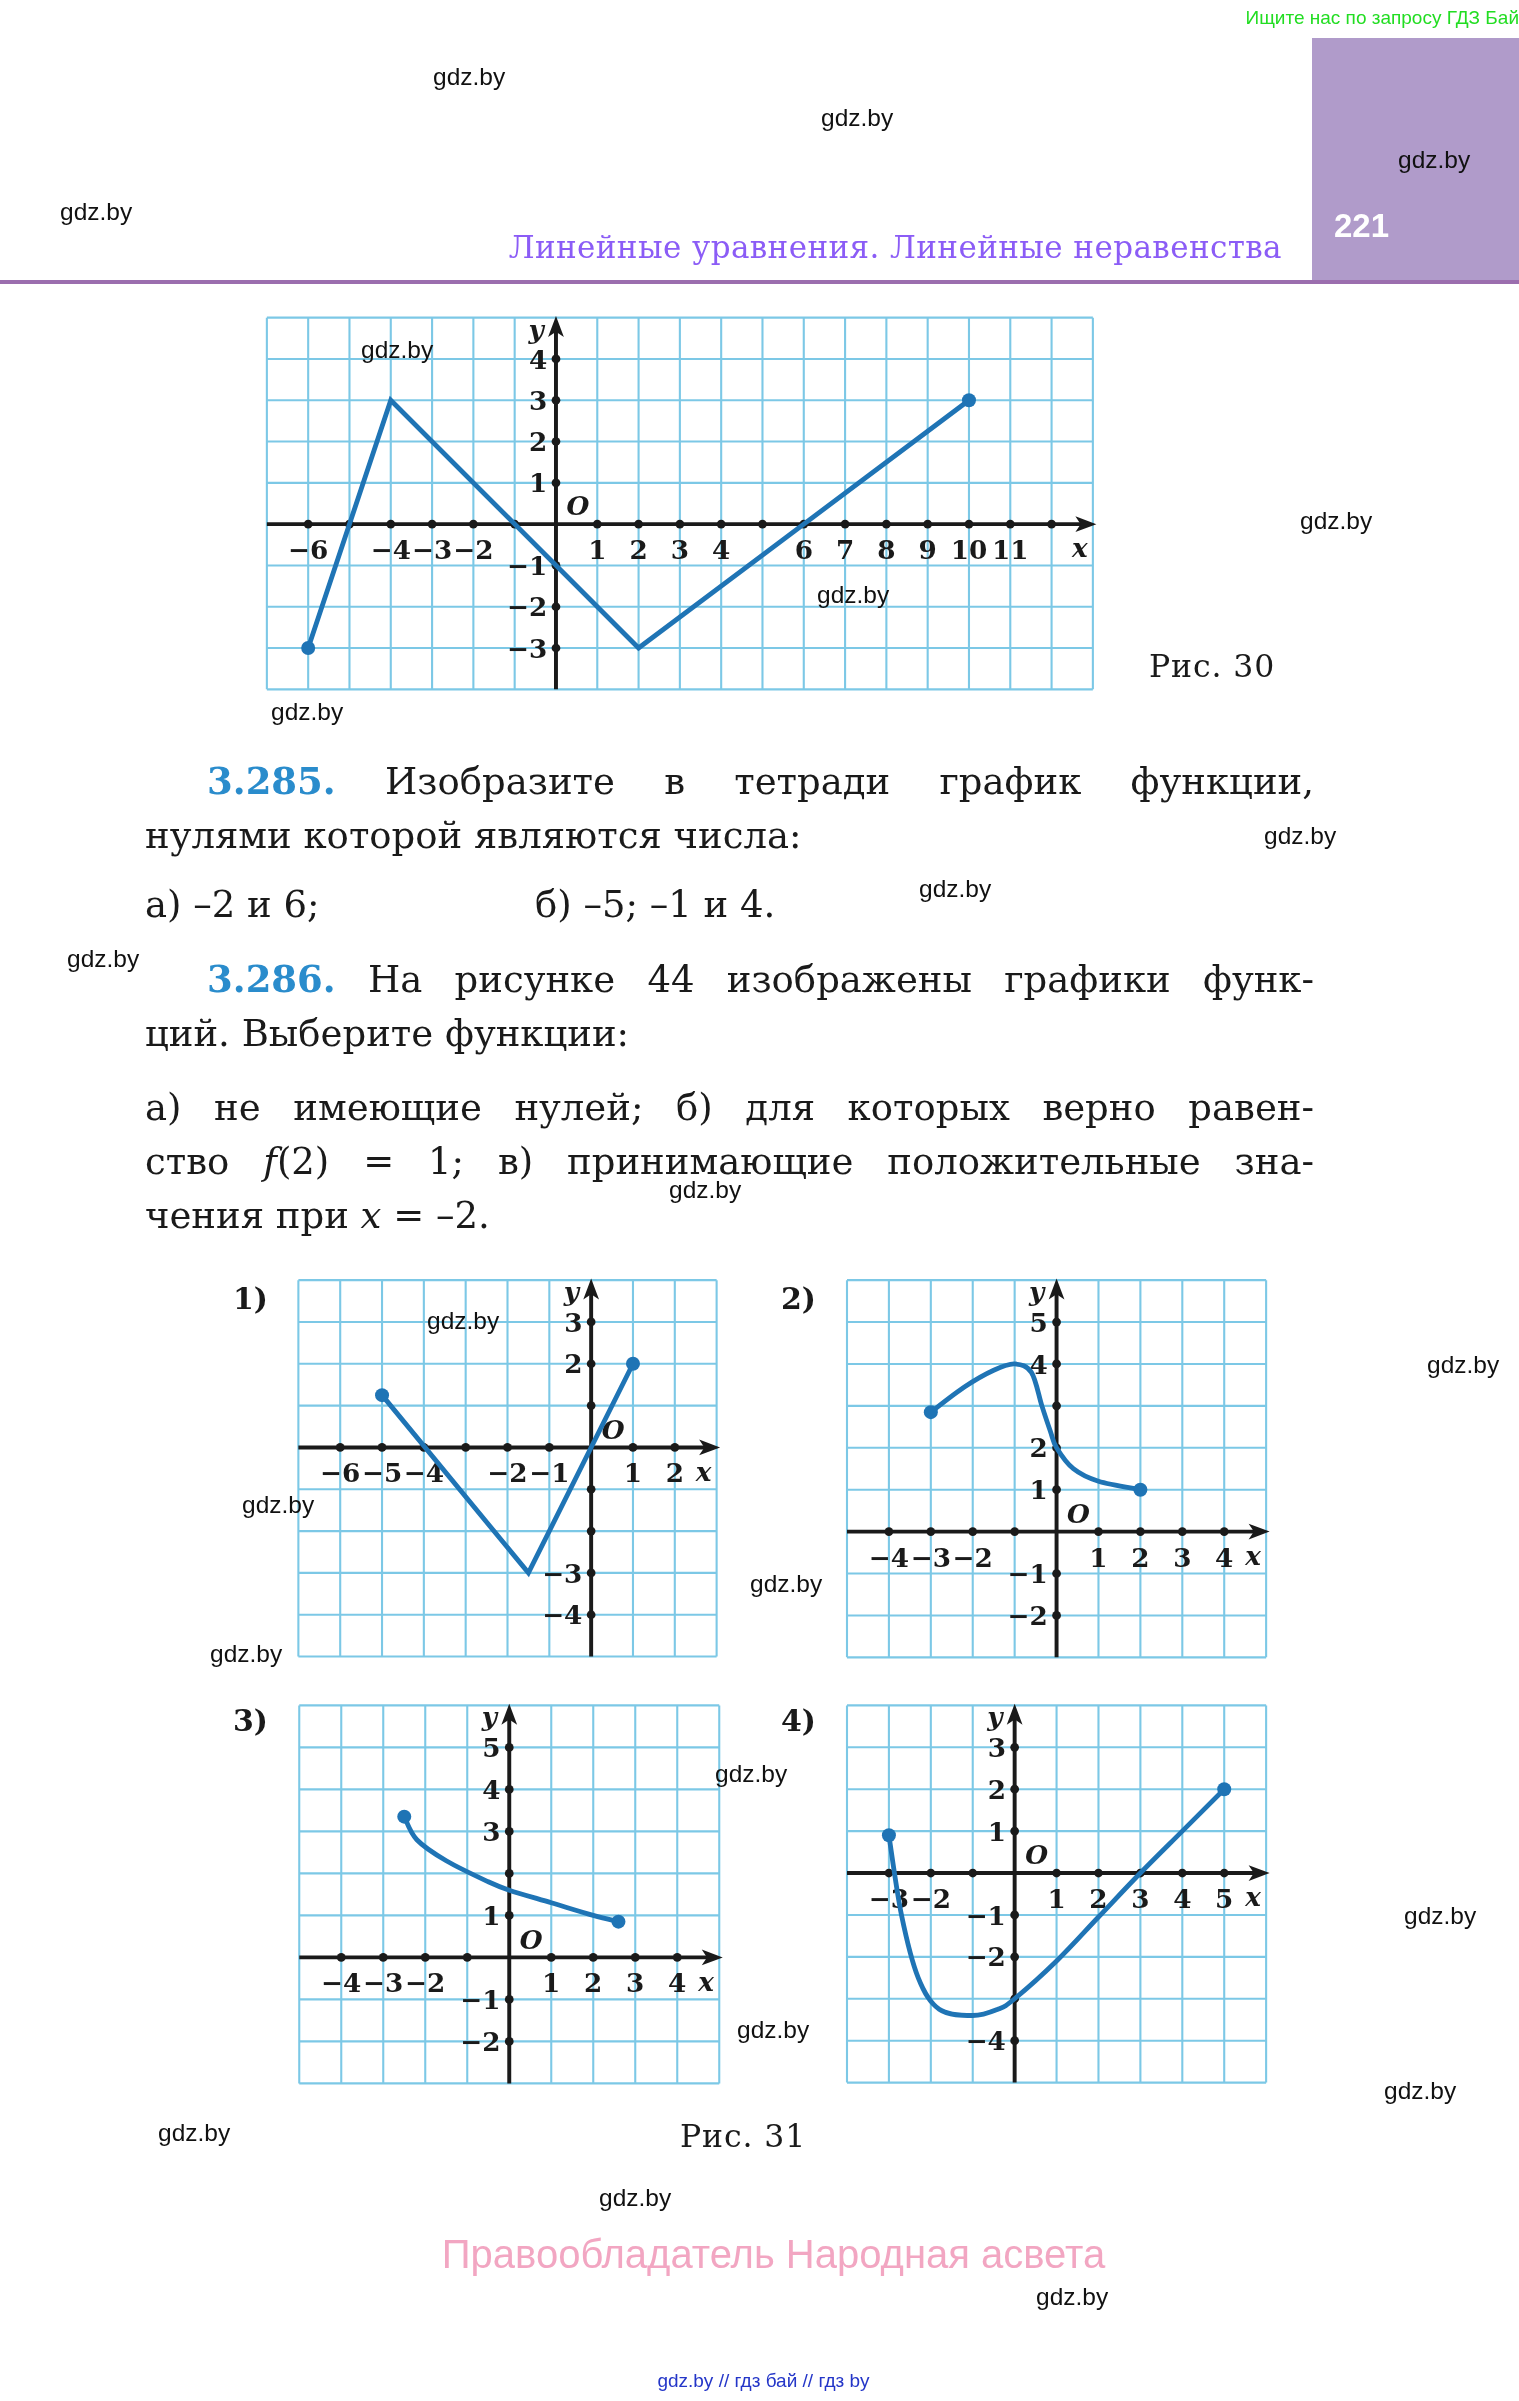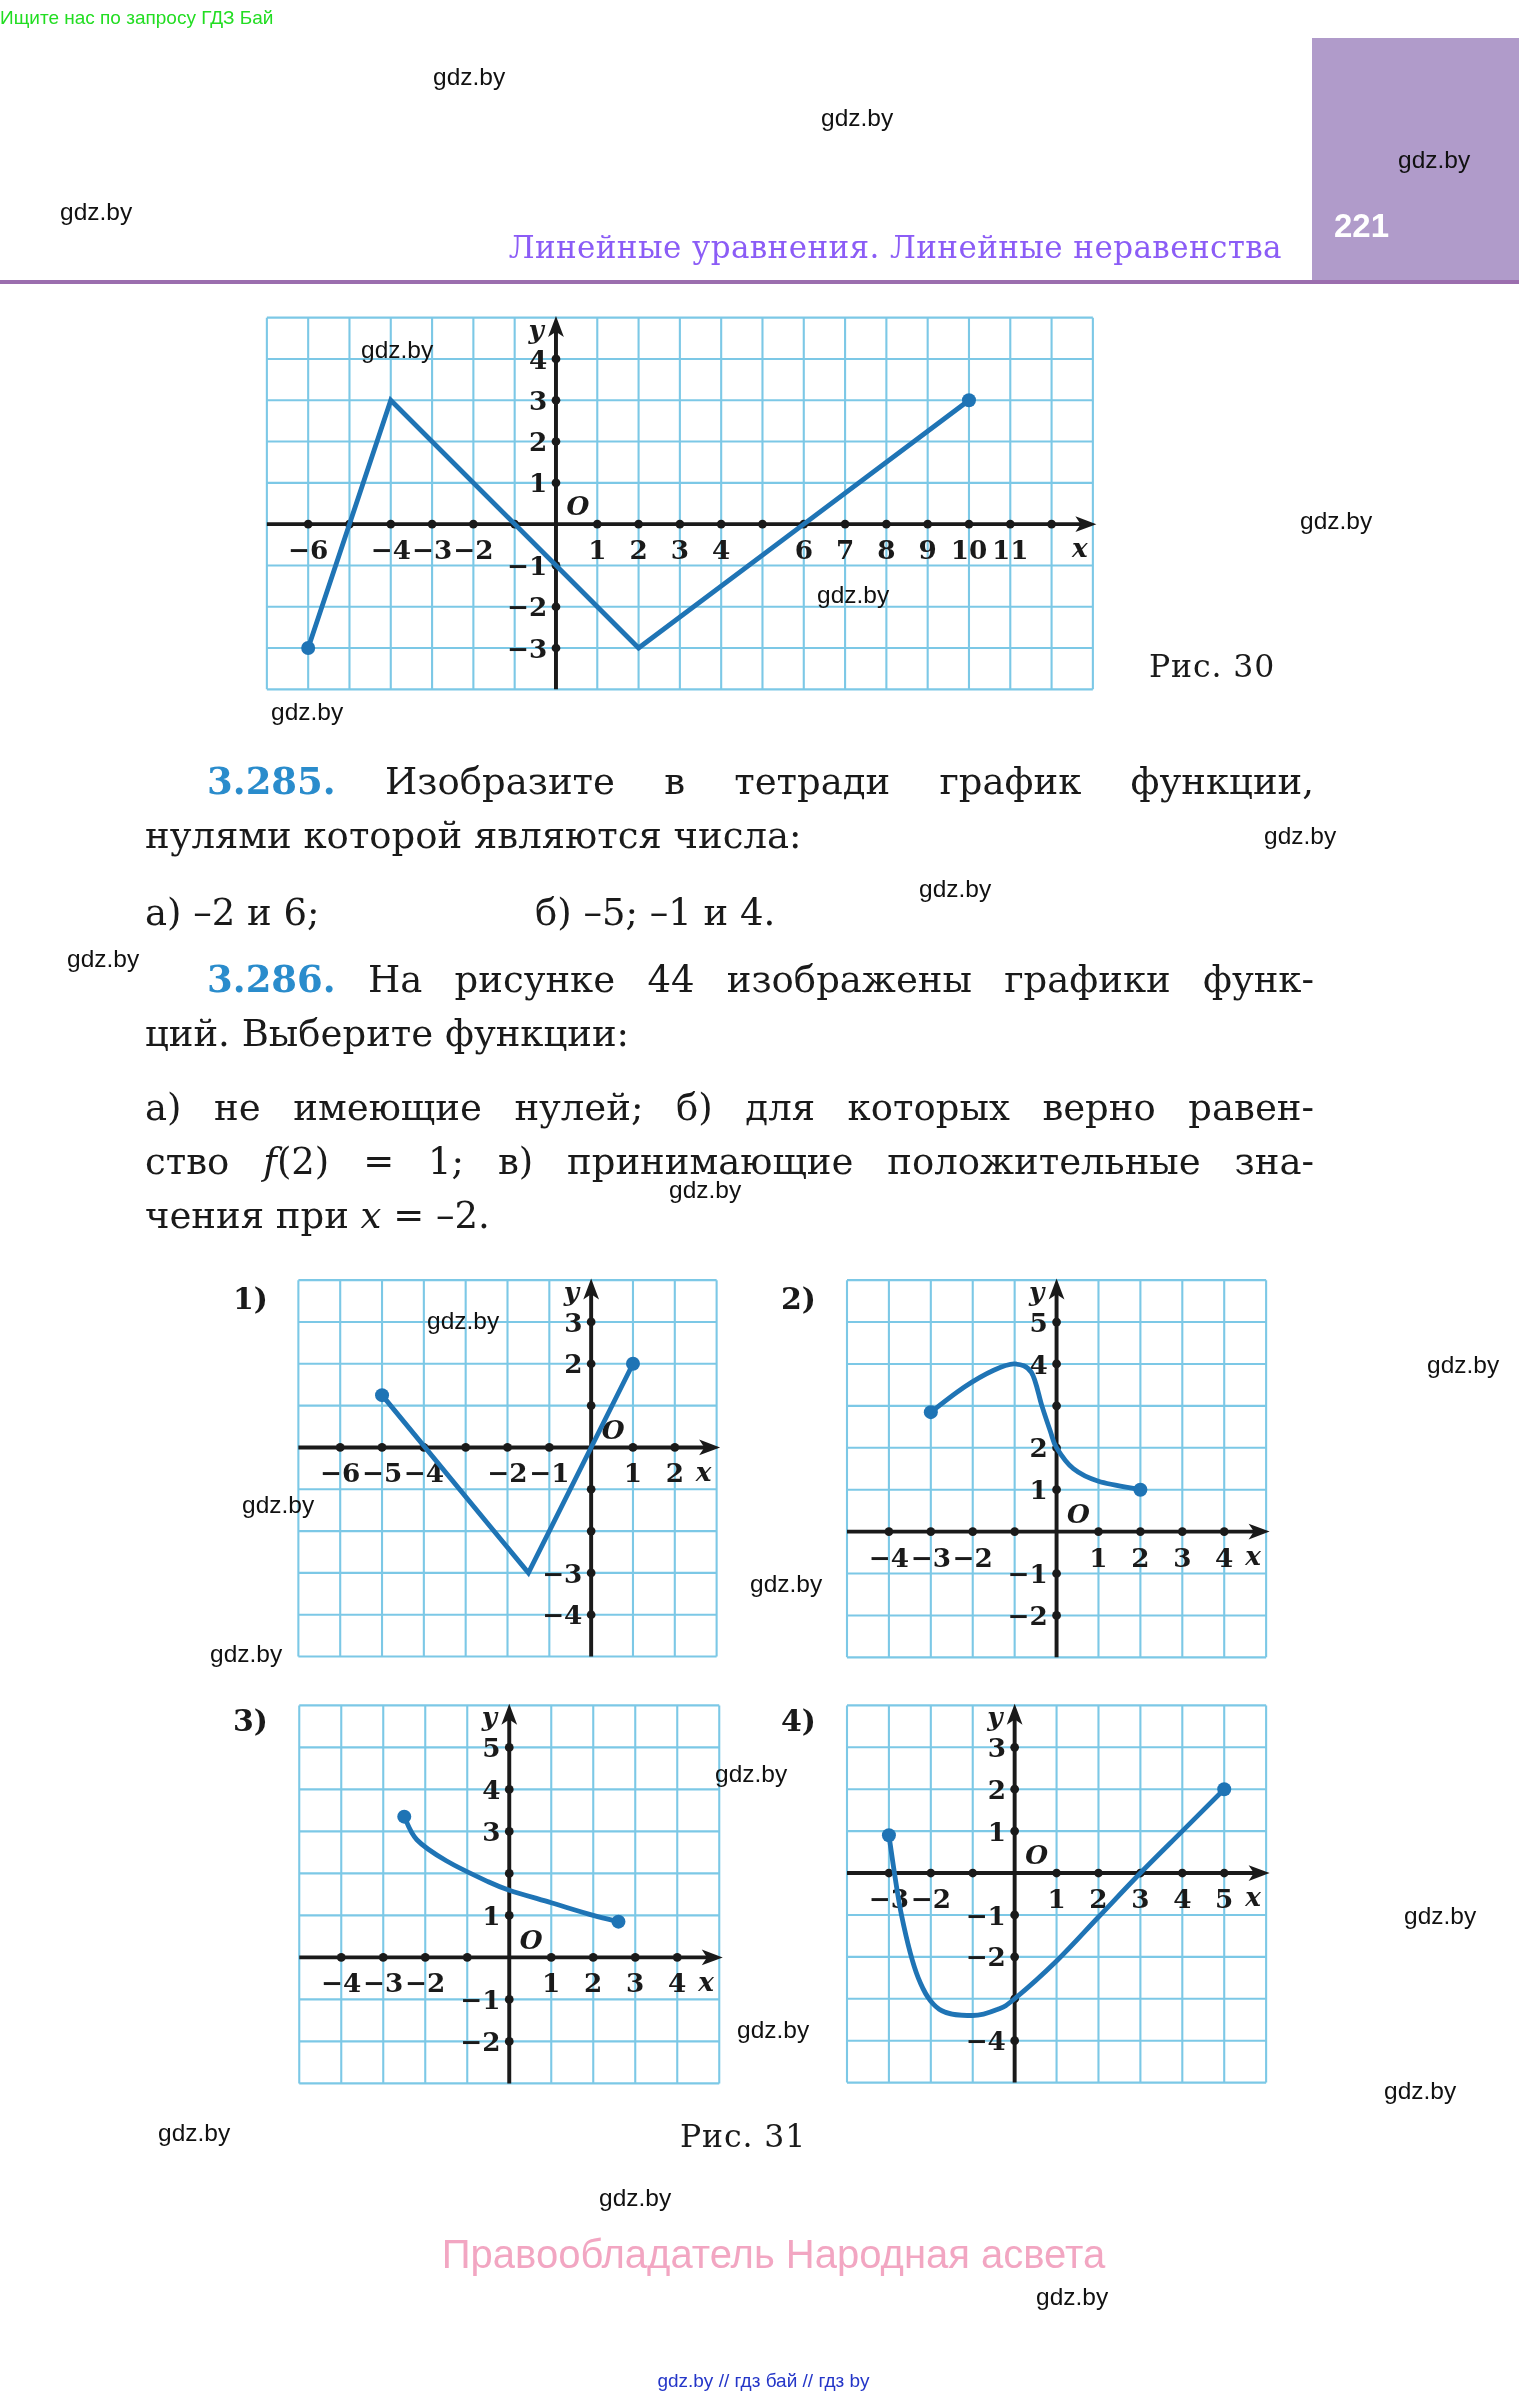--- a/index.html
+++ b/index.html
@@ -5,21 +5,21 @@
   html, body { margin: 0; padding: 0; }
   body {
     width: 1519px; height: 2401px; position: relative; overflow: hidden;
     background: #ffffff; font-family: "DejaVu Serif", serif; color: #1a1a1a;
   }
   .wm {
     position: absolute; font-family: "Liberation Sans", sans-serif;
     font-size: 24.5px; color: #111; white-space: nowrap; line-height: 1;
   }
   .top-ad {
-    position: absolute; top: 7px; left: 0; width: 1519px; text-align: left;
+    position: absolute; top: 7px; left: 0; width: 1519px; text-align: right;
     font-family: "Liberation Sans", sans-serif; font-size: 19px; color: #22dd22;
   }
   .page-tab {
     position: absolute; left: 1312px; top: 38px; width: 207px; height: 244px;
     background: #b09bca;
   }
   .page-num {
     position: absolute; left: 1334px; top: 209px; font-family: "Liberation Sans", sans-serif;
     font-weight: bold; font-size: 33px; color: #ffffff; line-height: 1;
   }
@@ -163,21 +163,21 @@
       <path d="M352.2,740.6 L446.6,457.4 L729.8,740.6 L1107.4,457.4" fill="none" stroke="#1f74b5" stroke-width="5.5" stroke-linejoin="miter" stroke-linecap="round"></path>
       <circle cx="352.2" cy="740.6" r="8" fill="#1f74b5"></circle>
       <circle cx="1107.4" cy="457.4" r="8" fill="#1f74b5"></circle>
     </g>
   </svg>
 <div class="caption" style="left:1149px; top:648px;">Рис. 30</div>
 
 <div class="para" style="top:754px;">
   <span class="line indent"><span class="probnum">3.285.</span> <span>Изобразите в тетради график функции,</span></span>
   <span class="line last">нулями которой являются числа:</span>
-  <span class="line last" style="margin-top:23px;">
+  <span class="line last" style="margin-top:15px;">
     <span style="display:inline-block;width:390px;">а) –2 и 6;</span><span>б) –5; –1 и 4.</span>
   </span>
 </div>
 
 <div class="para" style="top:952px;">
   <span class="line indent"><span class="probnum">3.286.</span> <span>На рисунке 44 изображены графики функ-</span></span>
   <span class="line last">ций. Выберите функции:</span>
   <span class="line" style="margin-top:20px;">а) не имеющие нулей; б) для которых верно равен-</span>
   <span class="line"><span>ство</span> <span class="ital">f</span><span>(2) = 1; в) принимающие положительные зна-</span></span>
   <span class="line last"><span>чения при</span> <span class="ital">x</span><span> = –2.</span></span>

